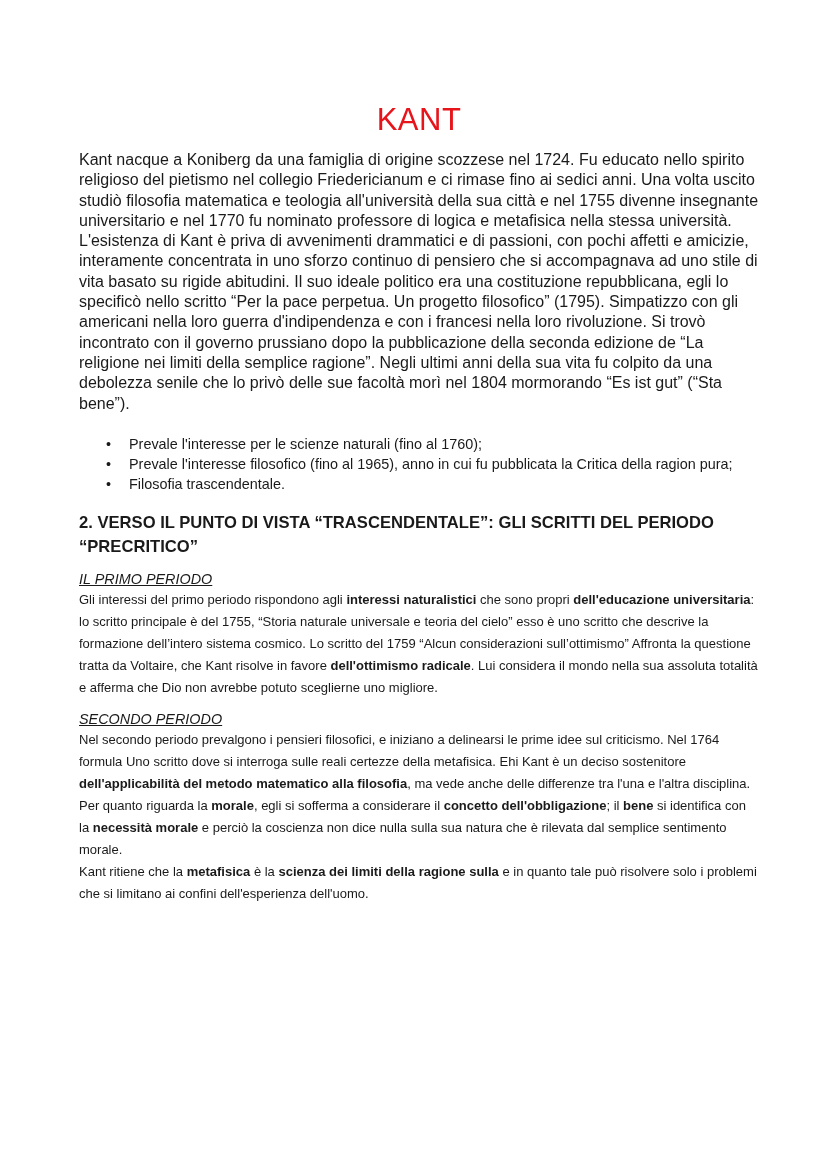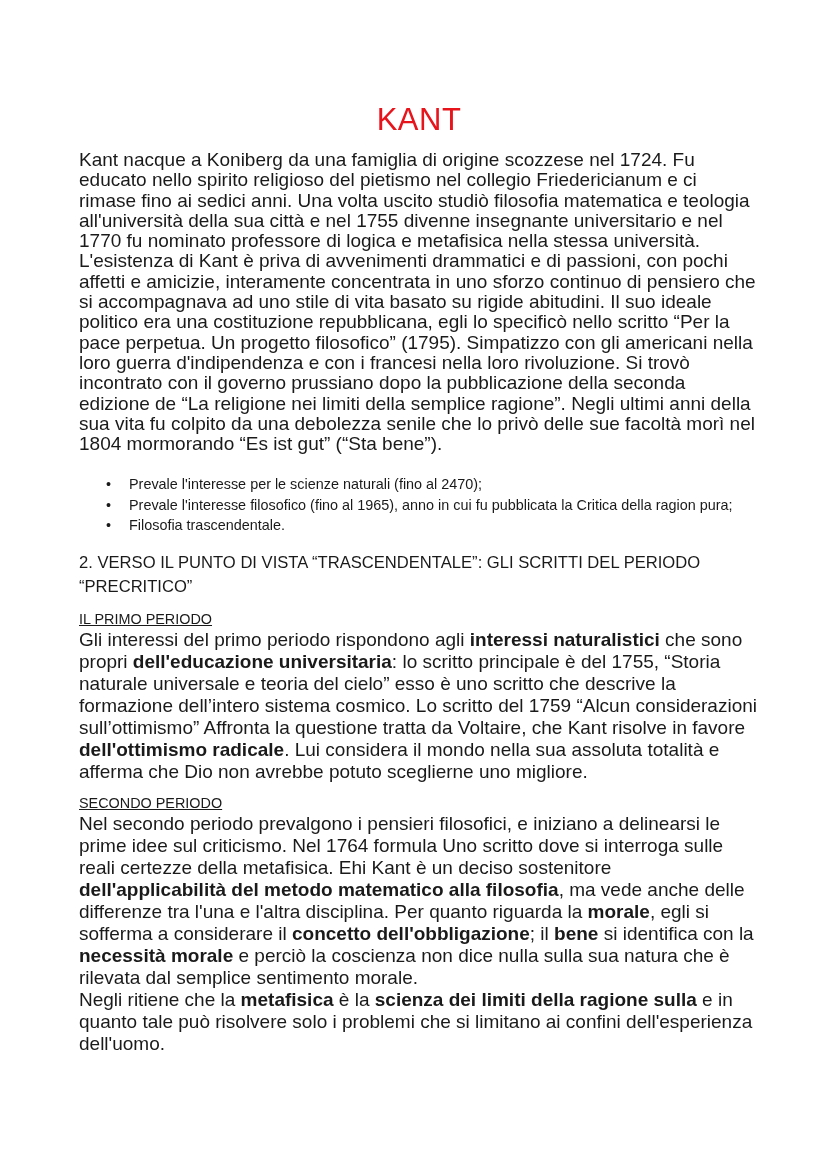--- a/index.html
+++ b/index.html
@@ -1,46 +1,46 @@
 <!DOCTYPE html>
 <html><head>
 <meta charset="utf-8">
 <style>
   html, body { margin: 0; padding: 0; background: #ffffff; }
   body { width: 828px; height: 1171px; position: relative; overflow: hidden;
          font-family: "Liberation Sans", "DejaVu Sans", sans-serif; color: #1a1a1a; }
   .page { position: absolute; left: 79px; top: 100px; width: 680px; }
   .title { text-align: center; color: #e8141b; font-size: 31px; line-height: 40px; margin: 0 0 10px 0; font-weight: normal; letter-spacing: 0.5px; }
-  .para { font-size: 19px; line-height: 20.3px; margin: 0; }
+  .para { font-size: 16px; line-height: 20.3px; margin: 0; }
   ul.periods { list-style: none; margin: 20px 0 0 0; padding: 0; }
   ul.periods li { position: relative; padding-left: 50px; font-size: 14.4px; line-height: 20.3px; }
   ul.periods li .bullet { position: absolute; left: 27px; top: 0; }
-  .h2 { font-weight: normal; font-size: 16.6px; line-height: 24px; margin: 16px 0 6px 0; }
-  .sub { text-decoration: underline; font-size: 14.4px; line-height: 20px; margin: 10px 0 0 0; }
+  .h2 { font-weight: bold; font-size: 16.6px; line-height: 24px; margin: 16px 0 6px 0; }
+  .sub { font-style: italic; text-decoration: underline; font-size: 14.4px; line-height: 20px; margin: 10px 0 0 0; }
   .p14 { margin-top: 14px; }
   .p10 { margin-top: 10px; }
-  .para2 { font-size: 19px; line-height: 22px; margin: 0; }
+  .para2 { font-size: 13px; line-height: 22px; margin: 0; }
 </style>
 </head>
 <body>
 
 <div class="page">
   <h1 class="title" style="color: rgb(232, 20, 27);">KANT</h1>
 
   <p class="para">Kant nacque a Koniberg da una famiglia di origine scozzese nel 1724. Fu educato nello spirito religioso del pietismo nel collegio Friedericianum e ci rimase fino ai sedici anni. Una volta uscito studiò filosofia matematica e teologia all'università della sua città e nel 1755 divenne insegnante universitario e nel 1770 fu nominato professore di logica e metafisica nella stessa università. L'esistenza di Kant è priva di avvenimenti drammatici e di passioni, con pochi affetti e amicizie, interamente concentrata in uno sforzo continuo di pensiero che si accompagnava ad uno stile di vita basato su rigide abitudini. Il suo ideale politico era una costituzione repubblicana, egli lo specificò nello scritto “Per la pace perpetua. Un progetto filosofico” (1795). Simpatizzo con gli americani nella loro guerra d'indipendenza e con i francesi nella loro rivoluzione. Si trovò incontrato con il governo prussiano dopo la pubblicazione della seconda edizione de “La religione nei limiti della semplice ragione”. Negli ultimi anni della sua vita fu colpito da una debolezza senile che lo privò delle sue facoltà morì nel 1804 mormorando “Es ist gut” (“Sta bene”).</p>
 
   <ul class="periods">
-    <li><span class="bullet">•</span><span>Prevale l'interesse per le scienze naturali (fino al 2470);</span></li>
+    <li><span class="bullet">•</span><span>Prevale l'interesse per le scienze naturali (fino al 1760);</span></li>
     <li><span class="bullet">•</span><span>Prevale l'interesse filosofico (fino al 1965), anno in cui fu pubblicata la Critica della ragion pura;</span></li>
     <li><span class="bullet">•</span><span>Filosofia trascendentale.</span></li>
   </ul>
 
 
   <h2 class="h2">2. VERSO IL PUNTO DI VISTA “TRASCENDENTALE”: GLI SCRITTI DEL PERIODO “PRECRITICO”</h2>
 
   <p class="sub">IL PRIMO PERIODO</p>
   <p class="para2 p14"><span>Gli interessi del primo periodo rispondono agli </span><b>interessi naturalistici</b><span> che sono propri </span><b>dell'educazione universitaria</b><span>: lo scritto principale è del 1755, “Storia naturale universale e teoria del cielo” esso è uno scritto che descrive la formazione dell’intero sistema cosmico. Lo scritto del 1759 “Alcun considerazioni sull’ottimismo” Affronta la questione tratta da Voltaire, che Kant risolve in favore </span><b>dell'ottimismo radicale</b><span>. Lui considera il mondo nella sua assoluta totalità e afferma che Dio non avrebbe potuto sceglierne uno migliore.</span></p>
 
   <p class="sub">SECONDO PERIODO</p>
   <p class="para2 p14"><span>Nel secondo periodo prevalgono i pensieri filosofici, e iniziano a delinearsi le prime idee sul criticismo. Nel 1764 formula Uno scritto dove si interroga sulle reali certezze della metafisica. Ehi Kant è un deciso sostenitore </span><b>dell'applicabilità del metodo matematico alla filosofia</b><span>, ma vede anche delle differenze tra l'una e l'altra disciplina. Per quanto riguarda la </span><b>morale</b><span>, egli si sofferma a considerare il </span><b>concetto dell'obbligazione</b><span>; il </span><b>bene</b><span> si identifica con la </span><b>necessità morale</b><span> e perciò la coscienza non dice nulla sulla sua natura che è rilevata dal semplice sentimento morale.</span></p>
 
-  <p class="para2 p10"><span>Negli ritiene che la </span><b>metafisica</b><span> è la </span><b>scienza dei limiti della ragione sulla</b><span> e in quanto tale può risolvere solo i problemi che si limitano ai confini dell'esperienza dell'uomo.</span></p>
+  <p class="para2 p10"><span>Kant ritiene che la </span><b>metafisica</b><span> è la </span><b>scienza dei limiti della ragione sulla</b><span> e in quanto tale può risolvere solo i problemi che si limitano ai confini dell'esperienza dell'uomo.</span></p>
 </div>
 
 </body></html>

